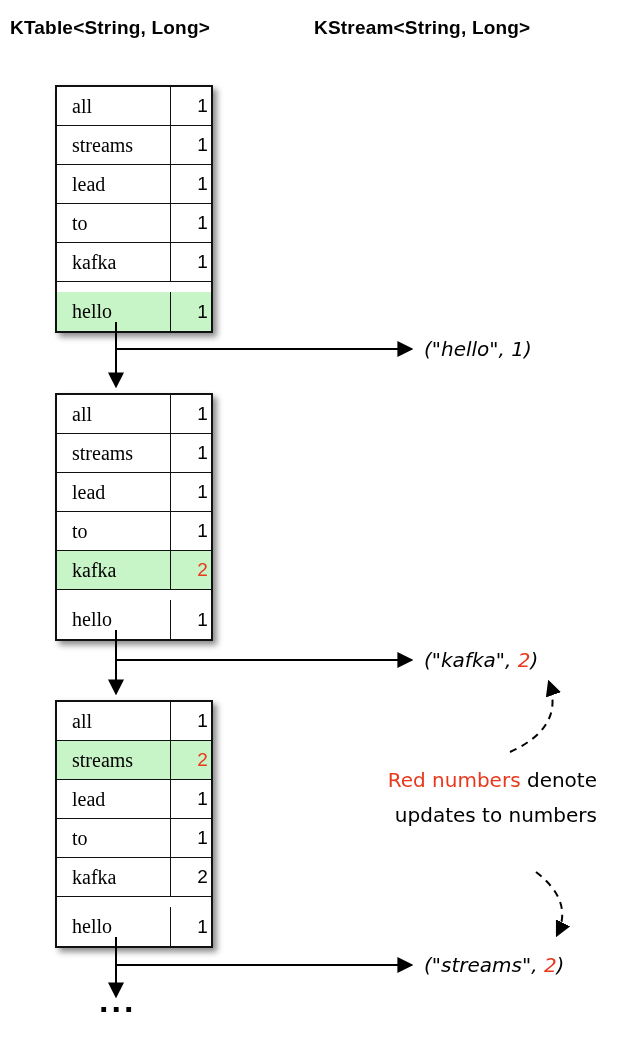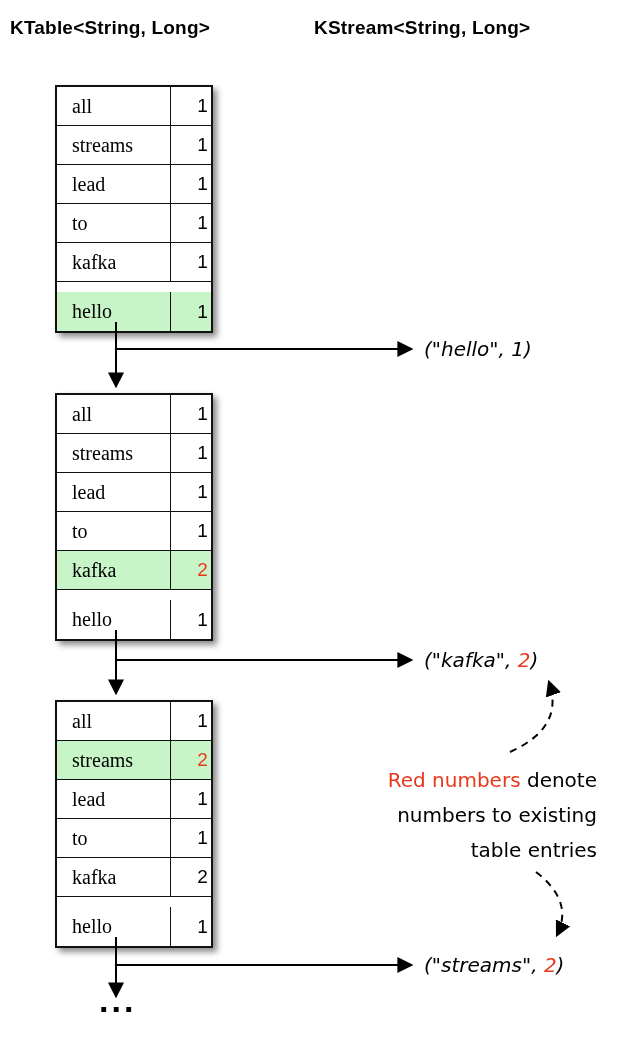--- a/index.html
+++ b/index.html
@@ -208,19 +208,18 @@
     <path d="M510,752 C545,736 560,714 549,682" stroke="#000" stroke-width="2" fill="none" stroke-dasharray="7 6" marker-end="url(#arrow)"></path>
     <path d="M536,872 C562,892 568,913 557,935" stroke="#000" stroke-width="2" fill="none" stroke-dasharray="7 6" marker-end="url(#arrow)"></path>
   </svg>
 
   <div class="record" id="record-1"><span>("hello", </span><span>1</span><span>)</span></div>
   <div class="record" id="record-2"><span>("kafka", </span><span class="red">2</span><span>)</span></div>
   <div class="record" id="record-3"><span>("streams", </span><span class="red">2</span><span>)</span></div>
 
   <div class="annotation">
     <div><span class="red">Red numbers</span><span> denote</span></div>
-    <div>numbers to existing</div>
-    <div>table entries</div>
+    <div>updates to numbers</div>
   </div>
 
   <div class="ellipsis">...</div>
 
 </div>
 
 </body></html>

